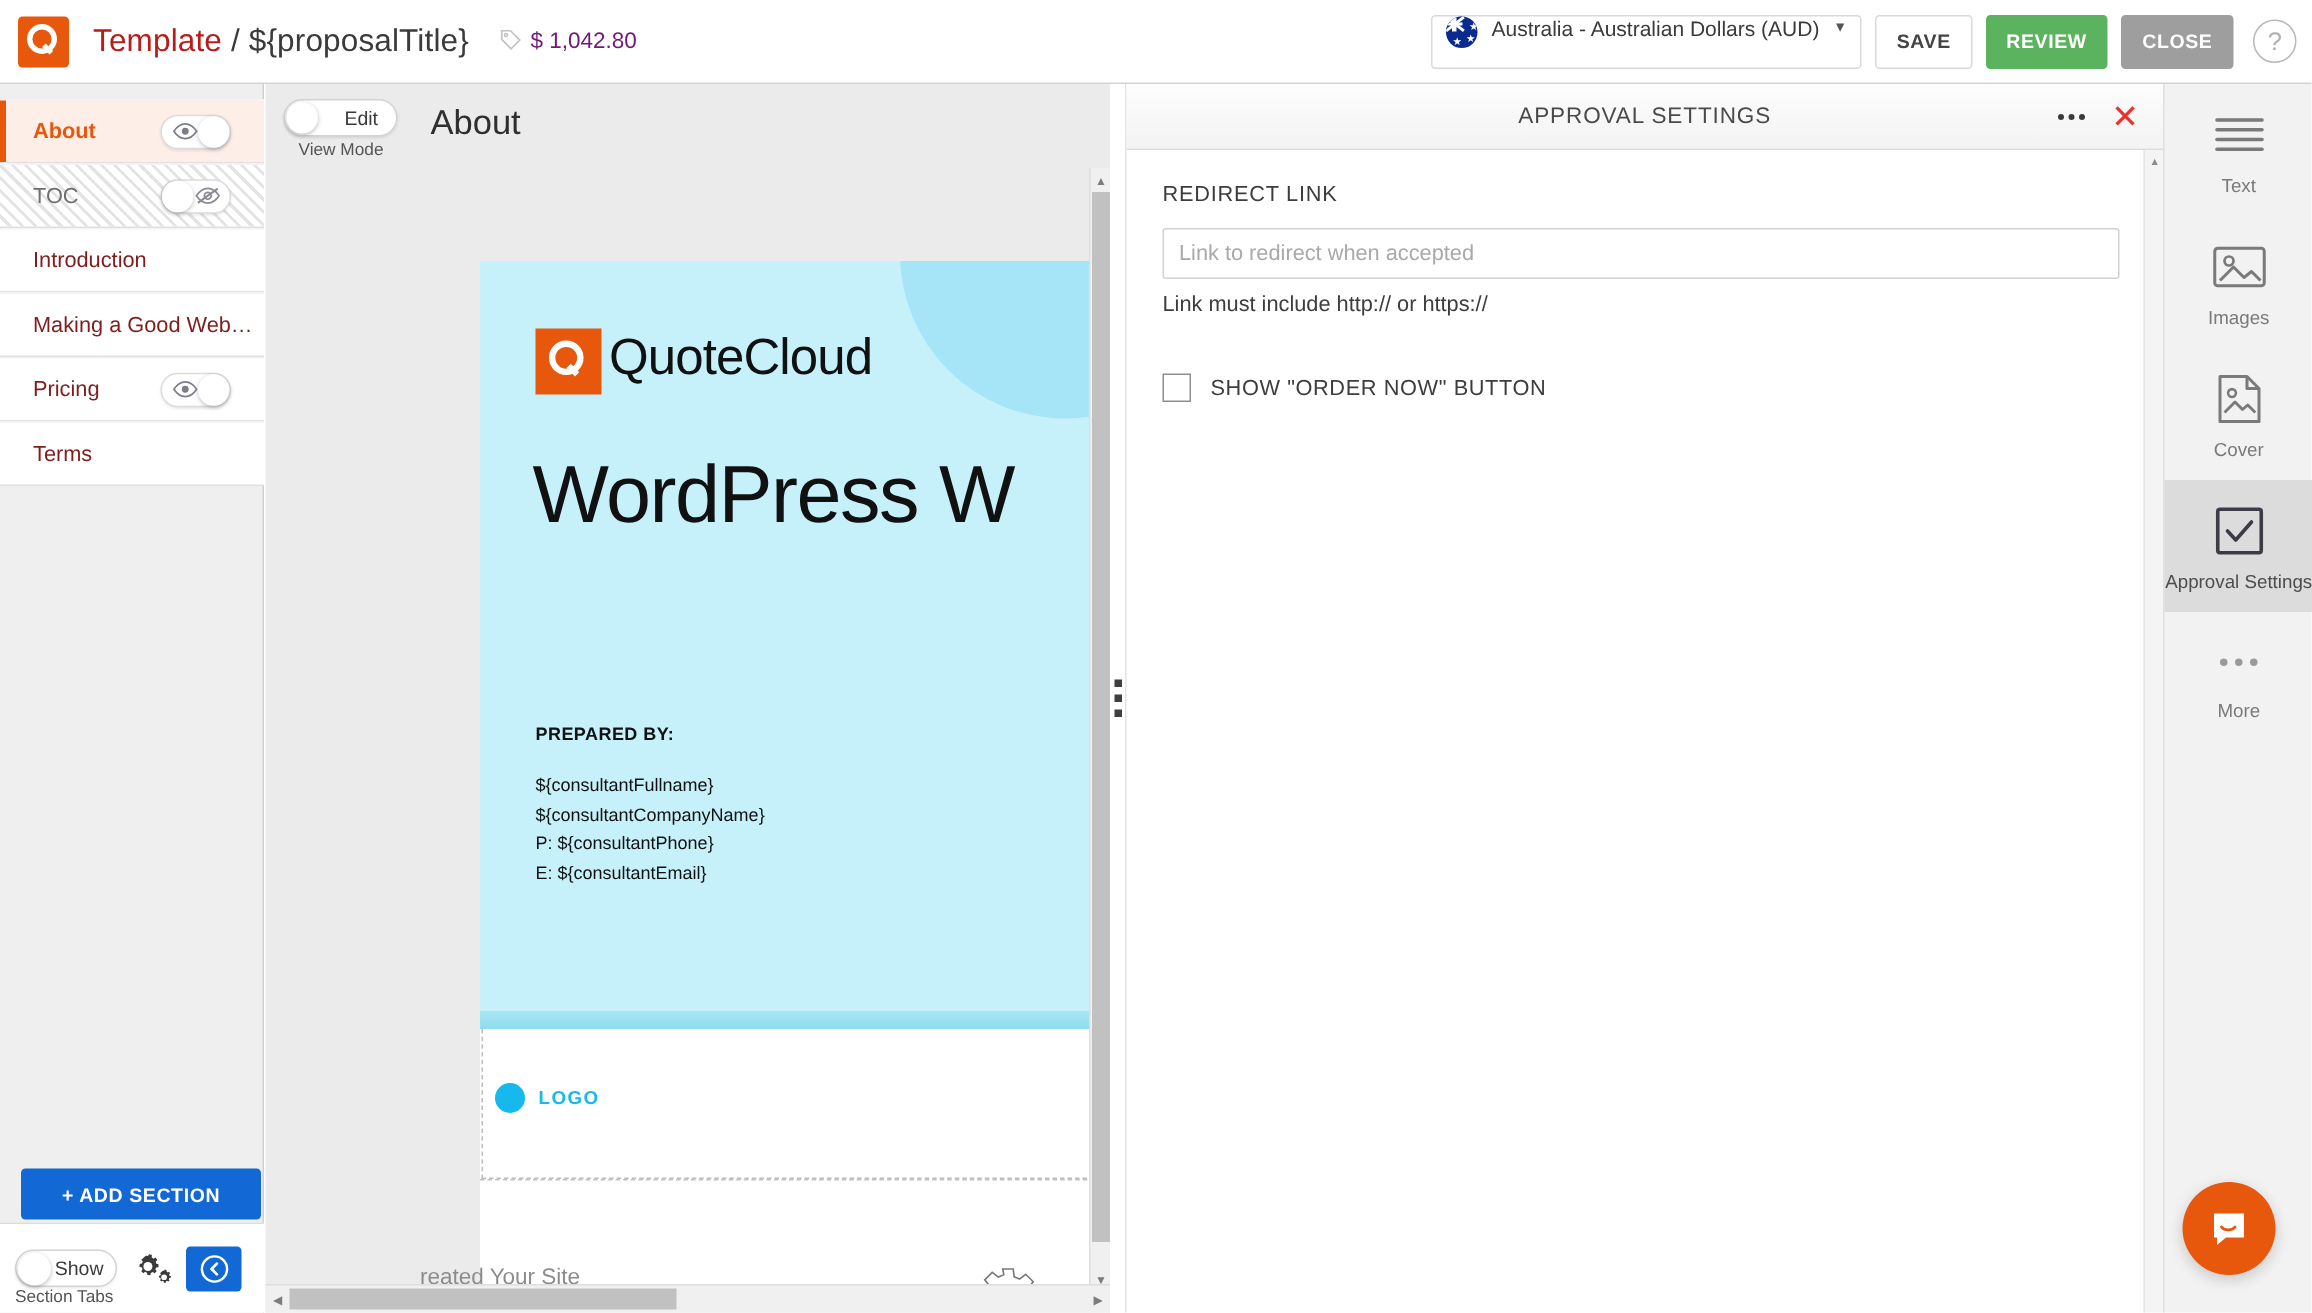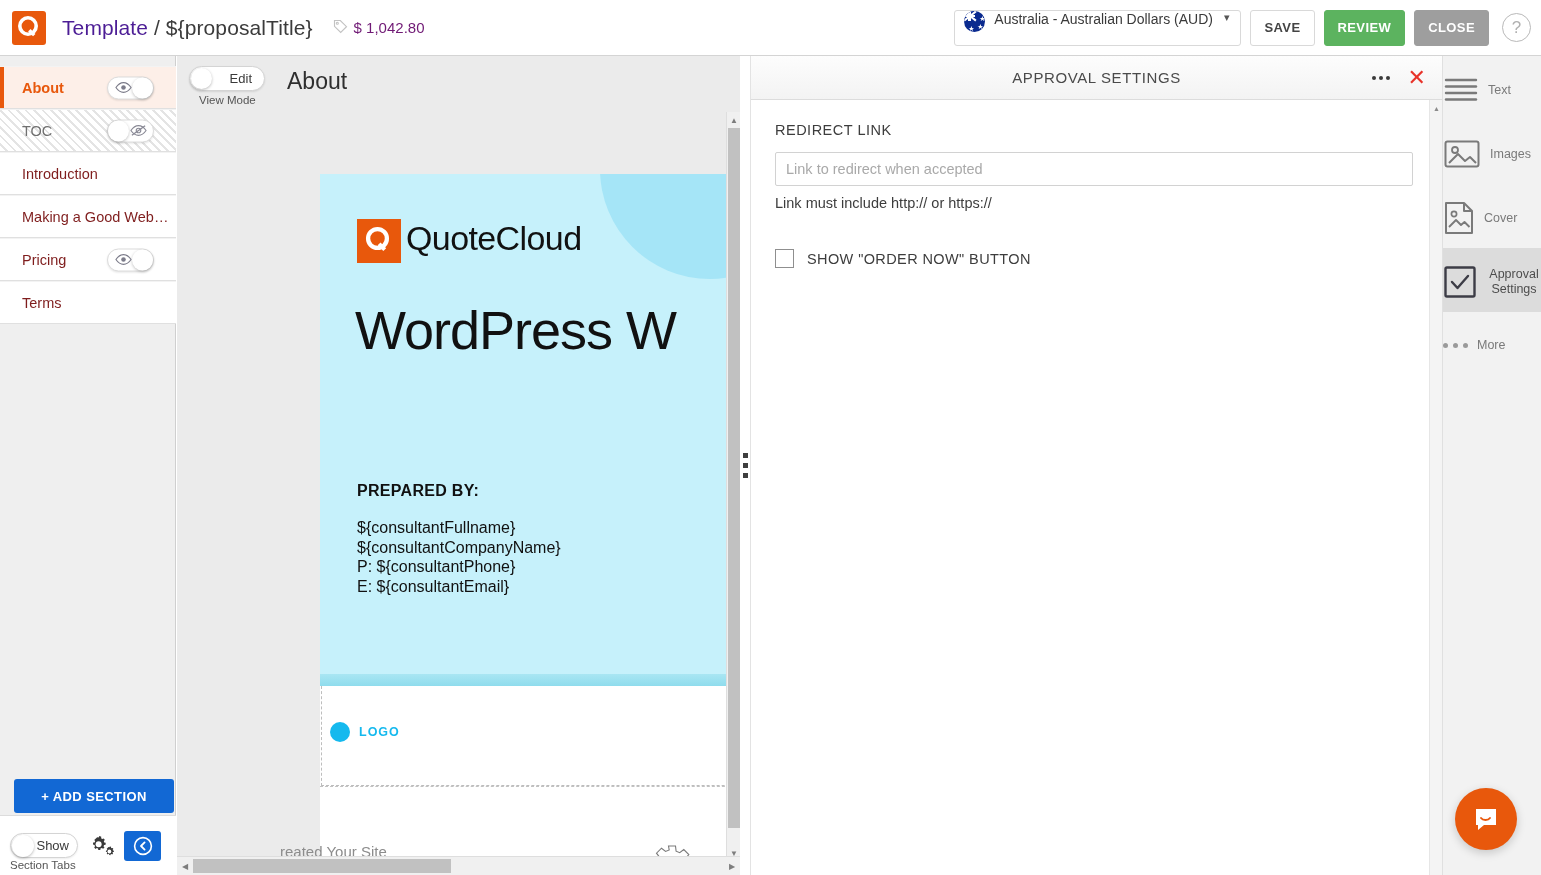--- a/index.html
+++ b/index.html
@@ -20,21 +20,21 @@
   .brand-logo {
     width: 34px; height: 34px; margin-left: 12px;
     background: #e8580c; border-radius: 3px;
     display: flex; align-items: center; justify-content: center;
   }
   .brand-logo svg { display: block; }
   .crumb {
     margin-left: 16px; font-size: 21px; color: #3b3b3b; letter-spacing: .1px;
     white-space: nowrap;
   }
-  .crumb .muted { color: #4c1d95; }
+  .crumb .muted { color: #b91c1c; }
   .crumb .sep { color: #3b3b3b; }
   .price-wrap {
     margin-left: 20px; display: flex; gap: 6px;
     color: #701a75; font-size: 15px; white-space: nowrap;
   }
   .tag-icon { display: block; }
 
   .topbar-right {
     margin-left: auto; display: flex; align-items: center; gap: 0; padding-right: 10px;
   }
@@ -204,21 +204,21 @@
   .qc-mark {
     width: 44px; height: 44px; background: #e8580c;
     display: flex; align-items: center; justify-content: center;
   }
   .qc-word { font-size: 34px; color: #111; letter-spacing: -.6px; }
   .cover-h1 {
     position: absolute; left: 35px; top: 125px; font-size: 54px;
     color: #111; white-space: nowrap; letter-spacing: -1px;
   }
   .prepared {
-    position: absolute; left: 37px; top: 308px; font-size: 16px; color: #111;
+    position: absolute; left: 37px; top: 308px; font-size: 12px; color: #111;
   }
   .prepared .head { font-weight: bold; letter-spacing: .3px; }
   .prepared .lines { margin-top: 18px; line-height: 19.5px; }
 
   .cover-band {
     position: absolute; left: 0; top: 500px; width: 430px; height: 12px;
     background: linear-gradient(#a9e6f3, #8fdced);
   }
 
   .logo-zone {
@@ -337,21 +337,21 @@
     font-size: 7px; color: #8b8b8b;
   }
 
   
   .rail {
     position: absolute; right: 0; top: 56px; width: 99px; height: 819px;
     background: #f2f2f2; border-left: 1px solid #e0e0e0;
   }
   .rail-item {
     width: 99px; padding: 16px 0 12px 0;
-    display: flex; flex-direction: row; align-items: center; gap: 9px;
+    display: flex; flex-direction: column; align-items: center; gap: 9px;
     cursor: pointer;
   }
   .rail-item.active { background: #dcdcdc; }
   .rail-label {
     font-size: 12.5px; color: #7a7a7a; text-align: center; line-height: 15px;
   }
   .rail-item.active .rail-label { color: #4d4d4d; }
   .rail-dots { display: flex; gap: 5px; height: 34px; align-items: center; }
   .rail-dots i { width: 5px; height: 5px; border-radius: 50%; background: #9a9a9a; }
 

